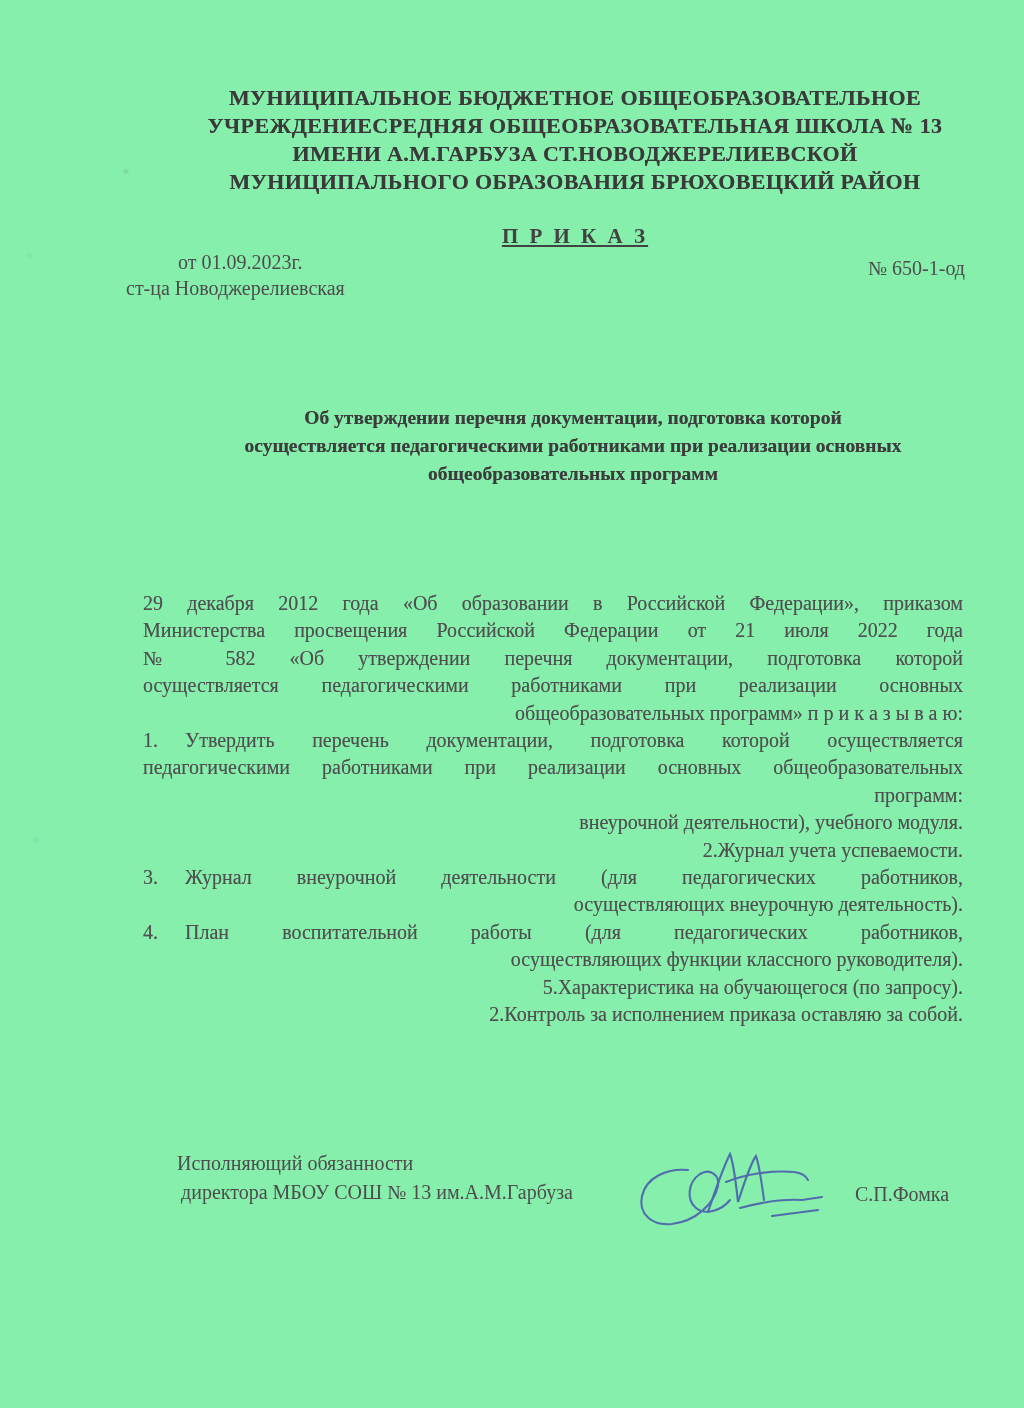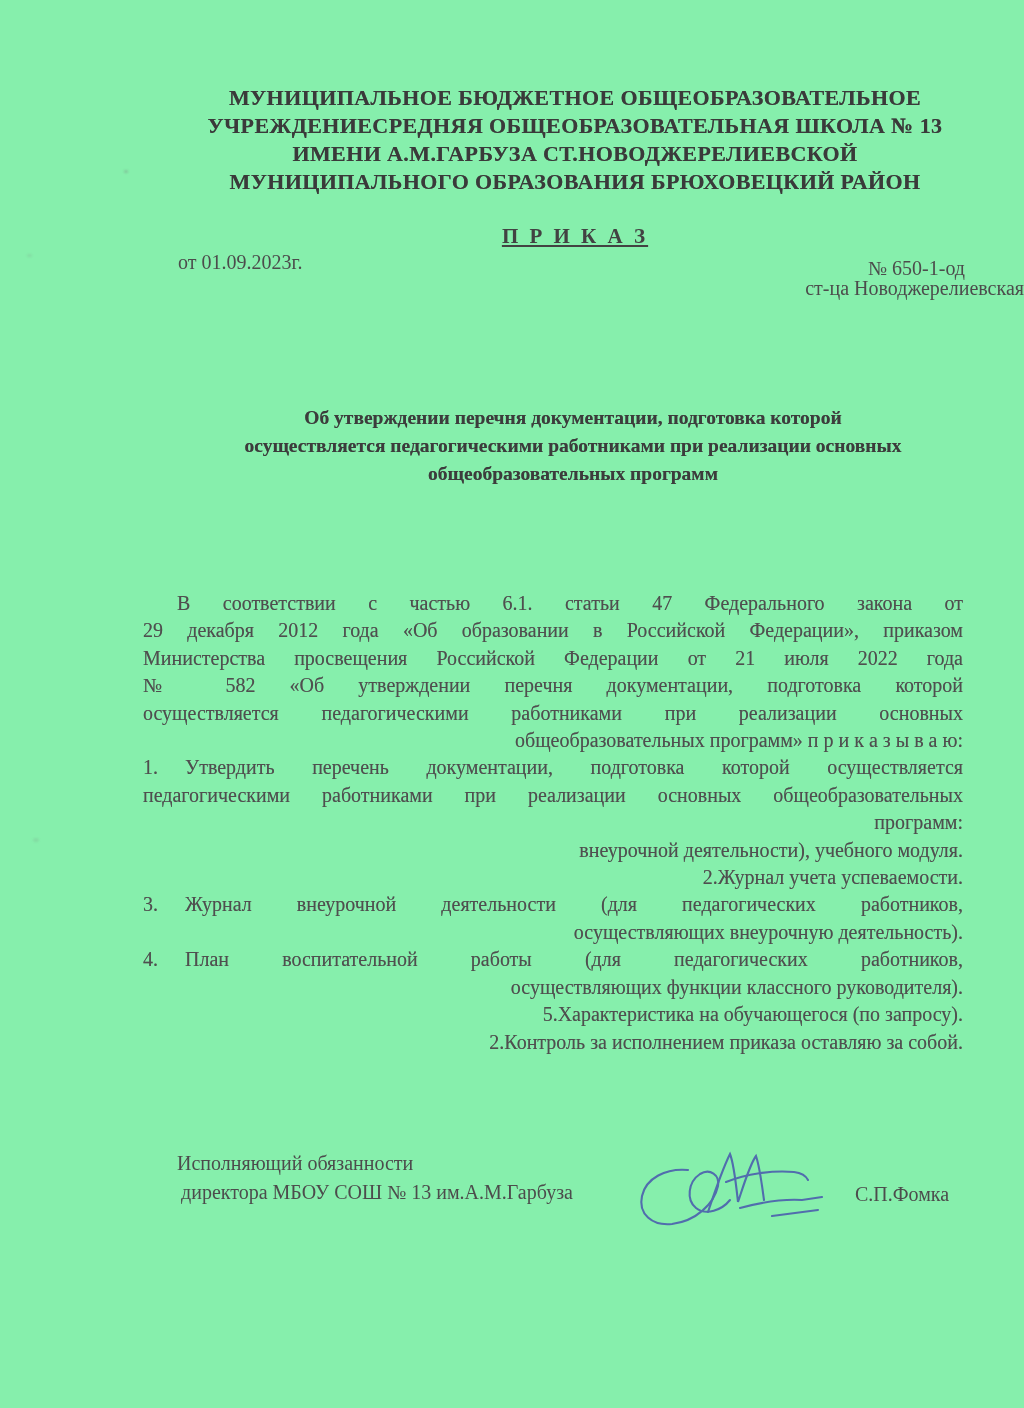--- a/index.html
+++ b/index.html
@@ -32,21 +32,21 @@
   }
   .meta-row {
     position: absolute; left: 143px; top: 251px; width: 822px;
     display: flex; justify-content: space-between; align-items: flex-start;
     font-size: 20px; color: #4c4c4c;
   }
   .meta-row .date { margin-left: 35px; }
   .meta-row .number { margin-top: 6px; }
   .place {
     position: absolute; left: 126px; top: 277px; width: 898px;
-    text-align: right; font-size: 20px; color: #4c4c4c;
+    text-align: left; font-size: 20px; color: #4c4c4c;
   }
   .subject {
     position: absolute; left: 120px; top: 404px; width: 906px;
     text-align: center; font-weight: bold; font-size: 19.5px; line-height: 28px;
     color: #3c3c3c; text-shadow: 0 0 .4px rgba(60,60,60,.6);
   }
   .body-text {
     position: absolute; left: 143px; top: 590px; width: 820px;
     font-size: 20px; line-height: 27.4px; color: #4f4f4f;
     text-shadow: 0 0 .4px rgba(79,79,79,.5);
@@ -95,21 +95,20 @@
 
   <div class="place">ст-ца Новоджерелиевская</div>
 
   <div class="subject">
     <div>Об утверждении перечня документации, подготовка которой</div>
     <div>осуществляется педагогическими работниками при реализации основных</div>
     <div>общеобразовательных программ</div>
   </div>
 
   <div class="body-text">
-    <div class="bline j indent"><span>В соответствии с частью 6.1. статьи 47 Федерального закона от</span></div>
     <div class="bline j"><span>29 декабря 2012 года «Об образовании в Российской Федерации», приказом</span></div>
     <div class="bline j"><span>Министерства просвещения Российской Федерации от 21 июля 2022 года</span></div>
     <div class="bline j"><span>№ 582 «Об утверждении перечня документации, подготовка которой</span></div>
     <div class="bline j"><span>осуществляется педагогическими работниками при реализации основных</span></div>
     <div class="bline"><span>общеобразовательных программ» п р и к а з ы в а ю:</span></div>
     <div class="bline j"><span class="num">1.</span><span>Утвердить перечень документации, подготовка которой осуществляется</span></div>
     <div class="bline j"><span>педагогическими работниками при реализации основных общеобразовательных</span></div>
     <div class="bline"><span>программ:</span></div>
     <div class="bline"><span>внеурочной деятельности), учебного модуля.</span></div>
     <div class="bline"><span class="num">2.</span><span>Журнал учета успеваемости.</span></div>

